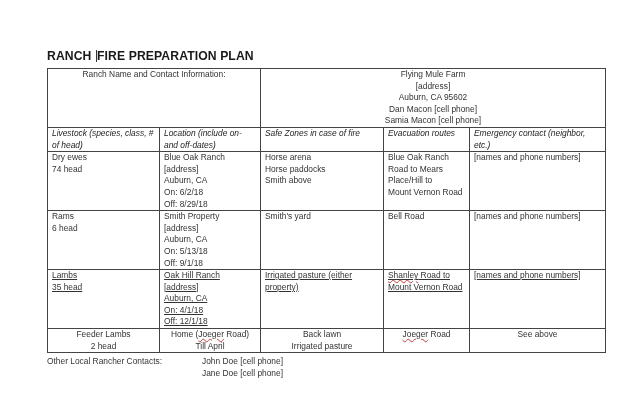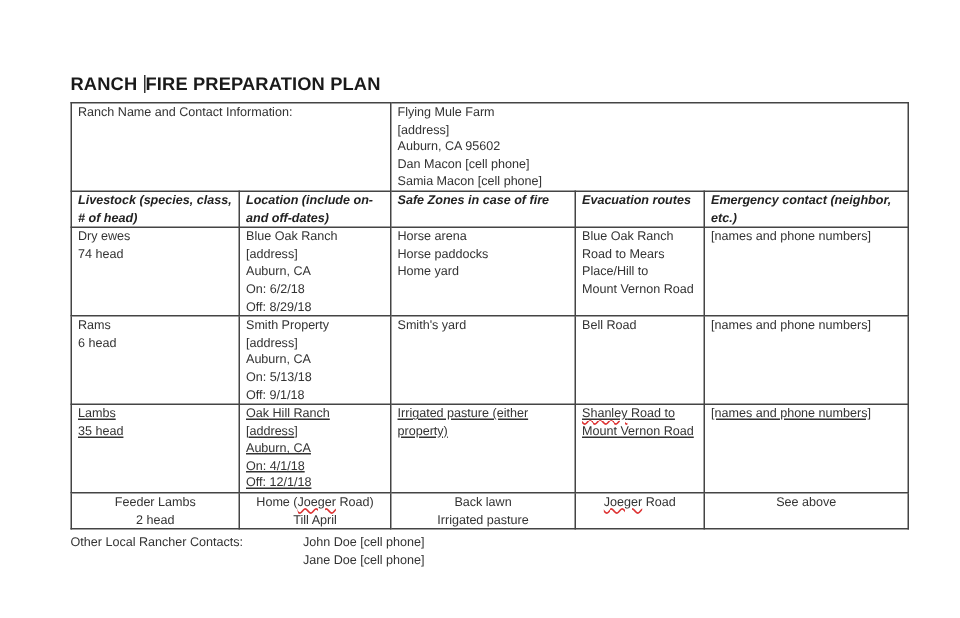--- a/index.html
+++ b/index.html
@@ -50,31 +50,31 @@
     }
     table.plan td {
       border: 1px solid #444;
       vertical-align: top;
       padding: 0 4px;
       color: #333;
       overflow: hidden;
     }
     table.plan td.hdr {
       font-style: italic;
-      font-weight: bold;
+      font-weight: normal;
       color: #222;
     }
     .line { display: block; white-space: nowrap; }
     .wrap { display: block; white-space: normal; }
     .squiggle {
       text-decoration: underline wavy #d33;
       text-decoration-thickness: 1px;
       text-underline-offset: 1px;
     }
-    .row-ranch td { height: 56px; }
+    .row-ranch td { height: 56px; text-align: center; }
     .row-date td { height: 11px; }
     .row-head td { height: 23px; }
     .row-ewes td { height: 56px; }
     .row-rams td { height: 54px; }
     .row-lambs td { height: 58px; text-decoration: underline; }
     .row-feeder td { height: 23px; text-align: center; }
     .footer {
       position: absolute;
       left: 47px;
       top: 356px;
@@ -153,21 +153,21 @@
       <td>
         <span class="line">Blue Oak Ranch</span>
         <span class="line">[address]</span>
         <span class="line">Auburn, CA</span>
         <span class="line">On: 6/2/18</span>
         <span class="line">Off: 8/29/18</span>
       </td>
       <td>
         <span class="line">Horse arena</span>
         <span class="line">Horse paddocks</span>
-        <span class="line">Home yard</span>
+        <span class="line">Smith above</span>
       </td>
       <td>
         <span class="line">Blue Oak Ranch</span>
         <span class="line">Road to Mears</span>
         <span class="line">Place/Hill to</span>
         <span class="line">Mount Vernon Road</span>
       </td>
       <td>
         <span class="line">[names and phone numbers]</span>
       </td>

